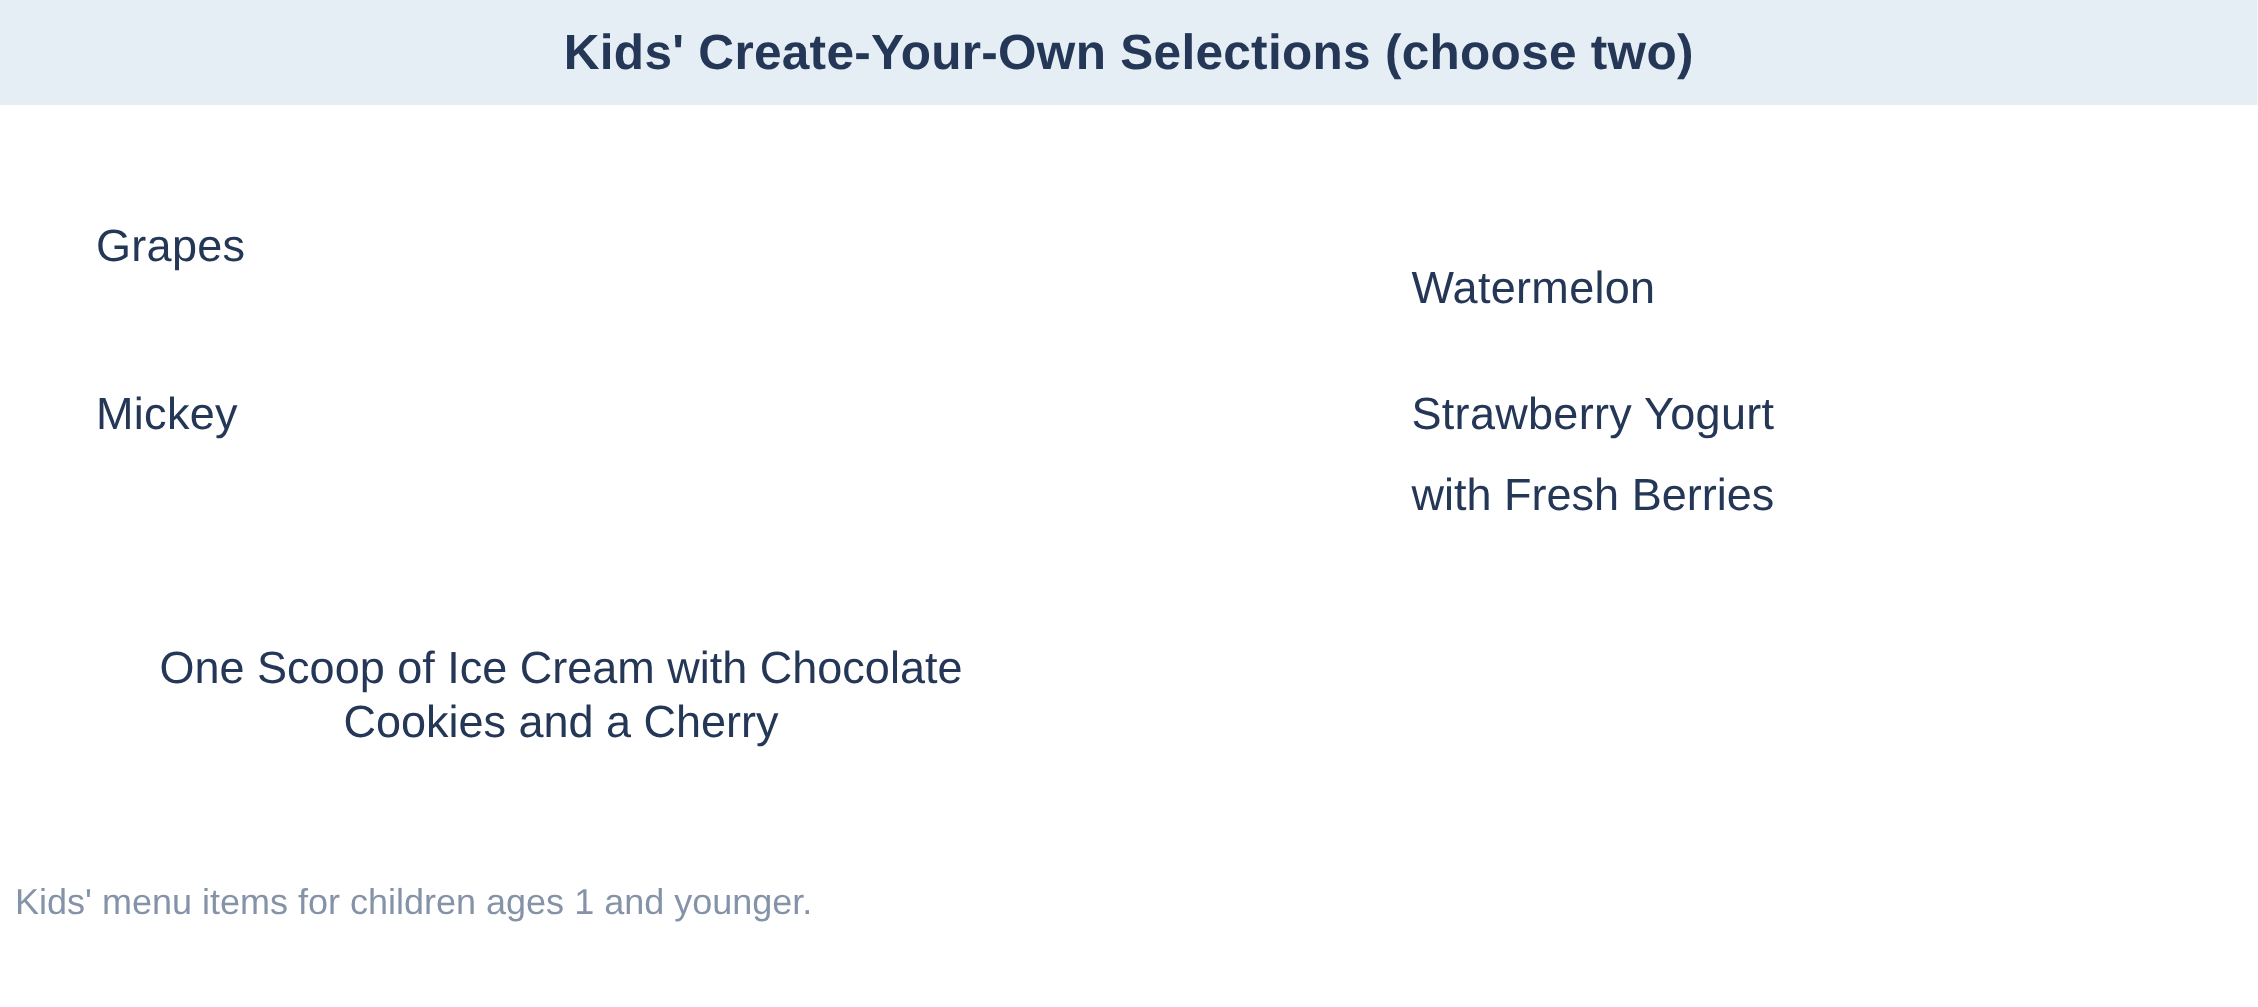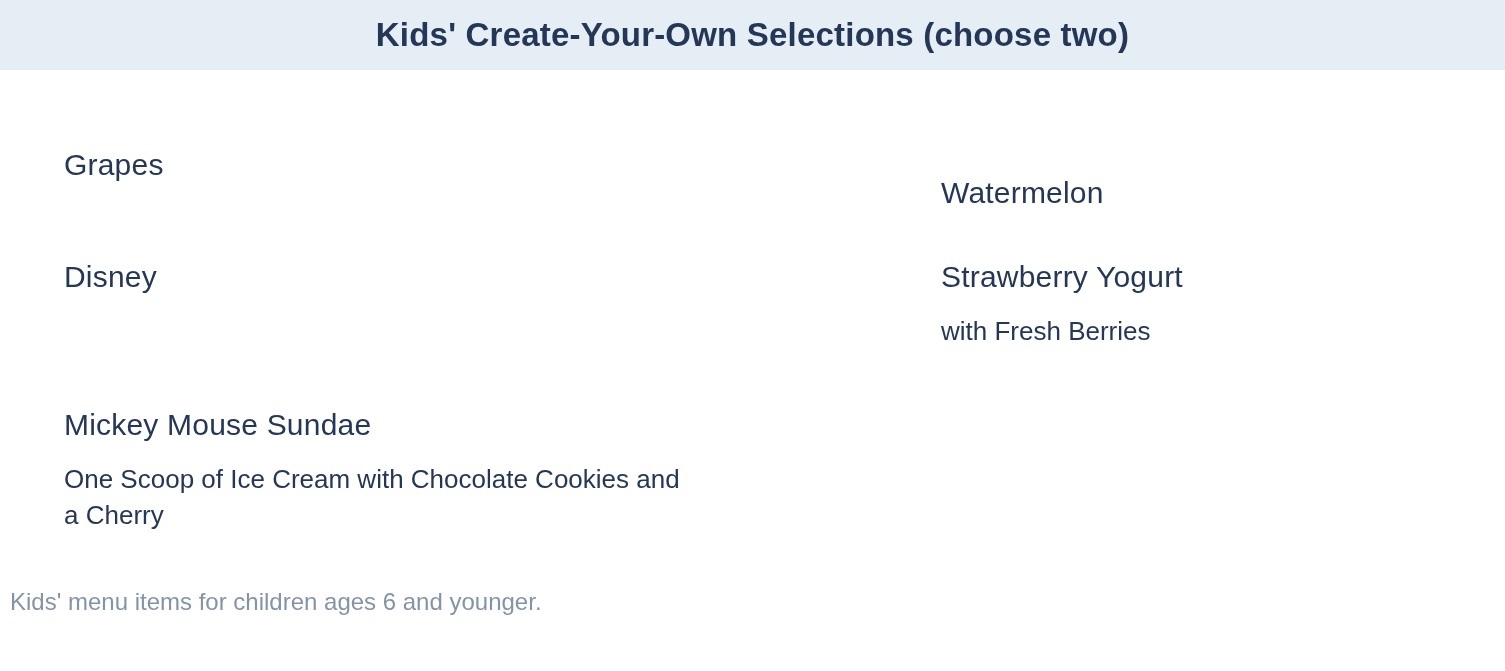--- a/index.html
+++ b/index.html
@@ -39,25 +39,26 @@
   }
   .menu-item { position: absolute; }
   .item-name {
     font-size: 30px;
     font-weight: 400;
     color: var(--navy);
     letter-spacing: 0.2px;
     line-height: 1.1;
   }
   .item-desc {
-    font-size: 26px;
+    font-size: 30px;
     font-weight: 400;
     color: var(--navy);
     line-height: 36px;
     margin-top: 20px;
+    text-align: center;
   }
   .left-desc-width { max-width: 620px; }
   .footer-notes {
     position: absolute;
     left: 10px;
     top: 586px;
   }
   .footer-note {
     font-size: 24px;
     font-weight: 400;
@@ -72,34 +73,33 @@
 
   <div class="section-header">
     <div class="section-title">Kids' Create-Your-Own Selections (choose two)</div>
   </div>
 
   <div class="menu-item" style="left:64px; top:148px;">
     <div class="item-name">Grapes</div>
   </div>
 
   <div class="menu-item" style="left:64px; top:260px;">
-    <div class="item-name">Disney</div>
+    <div class="item-name">Mickey</div>
   </div>
 
   <div class="menu-item" style="left:64px; top:408px;">
-    <div class="item-name">Mickey Mouse Sundae</div>
     <div class="item-desc left-desc-width">One Scoop of Ice Cream with Chocolate Cookies and a Cherry</div>
   </div>
 
   <div class="menu-item" style="left:941px; top:148px;margin-top:28px;">
     <div class="item-name">Watermelon</div>
   </div>
 
   <div class="menu-item" style="left:941px; top:260px;">
     <div class="item-name">Strawberry Yogurt</div>
     <div class="item-desc">with Fresh Berries</div>
   </div>
 
   <div class="footer-notes">
-    <div class="footer-note">Kids' menu items for children ages 6 and younger.</div>
+    <div class="footer-note">Kids' menu items for children ages 1 and younger.</div>
   </div>
 
 </div>
 
 </body></html>

